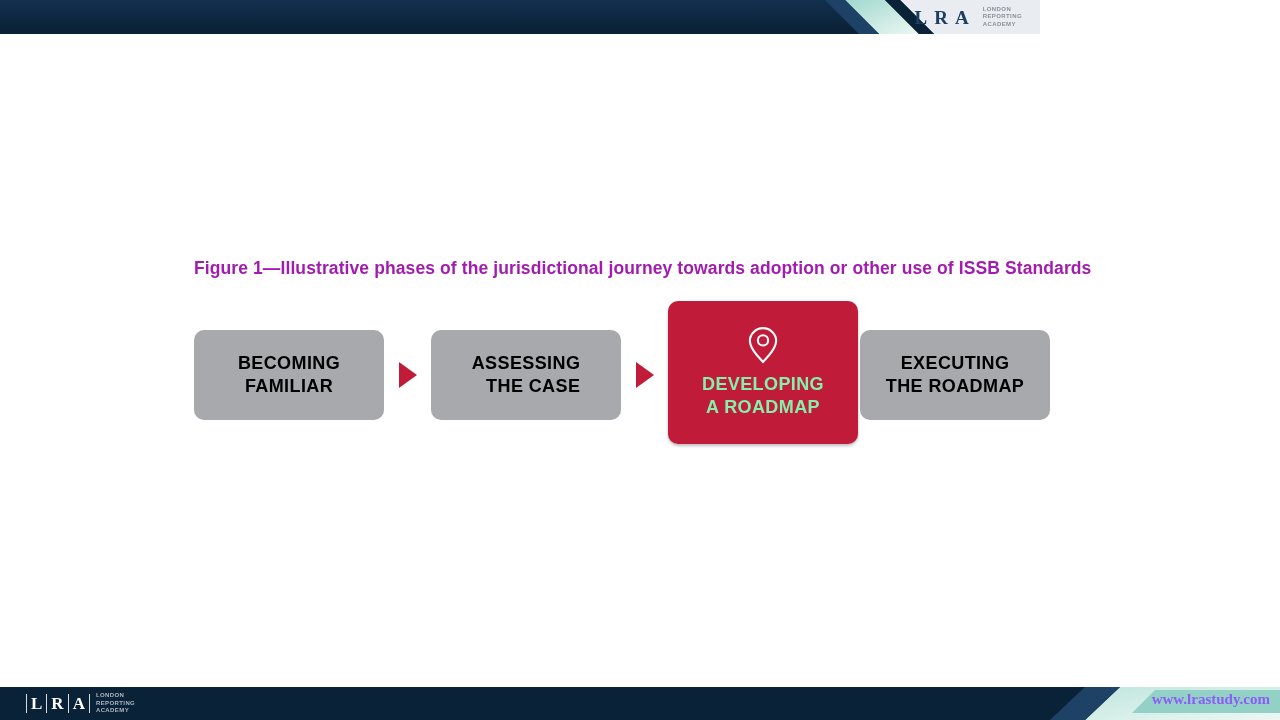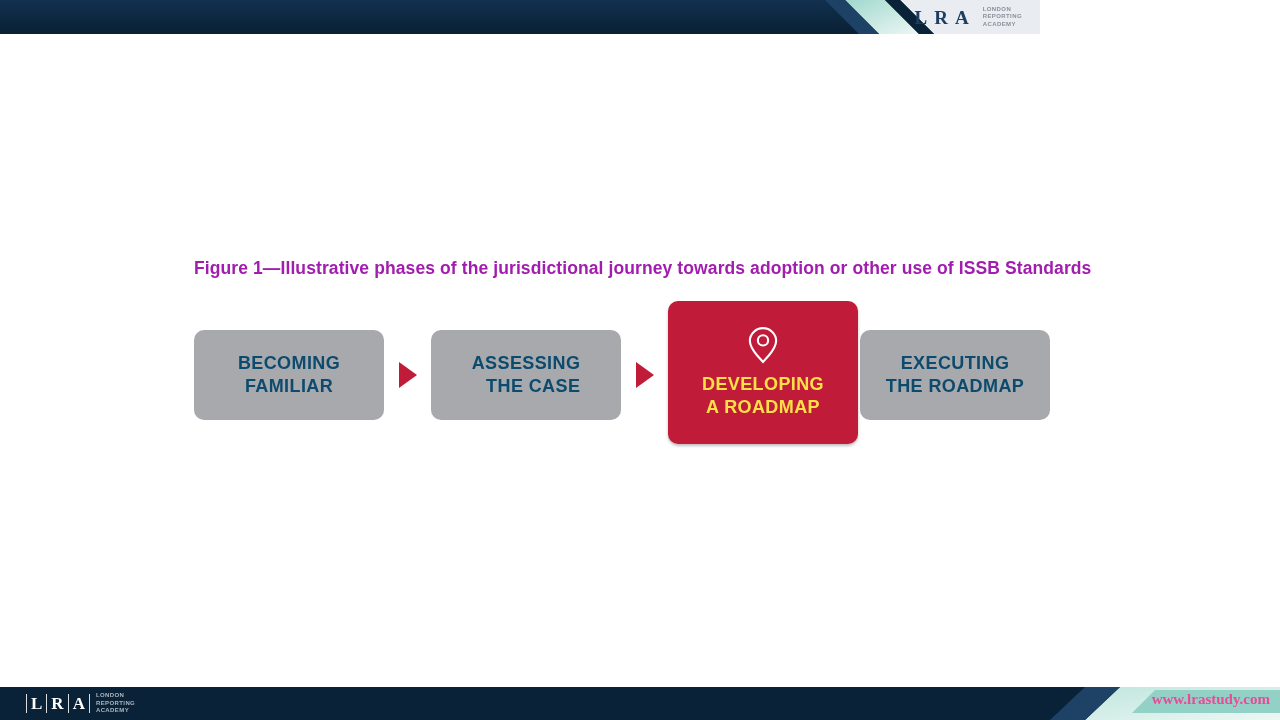--- a/index.html
+++ b/index.html
@@ -51,50 +51,50 @@
   }
   .lra-letters .letter {
     padding: 1px 4px;
     border-left: 1px solid rgba(255,255,255,0.85);
   }
   .lra-letters .letter:last-child { border-right: 1px solid rgba(255,255,255,0.85); }
   .bottombar-logo .logo-sub { color: #aeb6bf; }
   .site-band-text {
     position: absolute; right: 10px; top: 4px;
     font-family: "Liberation Serif", serif;
-    font-weight: bold; font-size: 15px; color: #ec4899;
+    font-weight: bold; font-size: 15px; color: #8b5cf6;
   }
 
   
   .figure-title {
     position: absolute; left: 194px; top: 210px; width: 912px;
     font-size: 17.5px; font-weight: bold; color: #a21caf;
     line-height: 28px; letter-spacing: 0.1px; margin-top: 44px;
   }
 
   
   .phase-box {
     position: absolute;
     width: 190px; height: 90px; top: 330px;
     background: #a7a9ac; border-radius: 10px;
     display: flex; align-items: center; justify-content: center;
     text-align: center;
   }
   .phase-label {
-    color: #0c4a6e; font-weight: bold; font-size: 18px;
+    color: #000000; font-weight: bold; font-size: 18px;
     letter-spacing: 0.4px; line-height: 1.3;
     white-space: pre-line;
   }
   .phase-box.highlighted {
     top: 301px; height: 143px;
     background: #c01b38;
     box-shadow: 0 2px 3px rgba(0,0,0,0.25);
     flex-direction: column; gap: 9px;
   }
-  .phase-box.highlighted .phase-label { color: #fde047; }
+  .phase-box.highlighted .phase-label { color: #86efac; }
   .flow-arrow { position: absolute; top: 362px; width: 18px; height: 26px; }
 
   .box1 { left: 194px; }
   .box2 { left: 431px; text-align: right; }
   .box3 { left: 668px; }
   .box4 { left: 860px; }
   .arrow1 { left: 399px; }
   .arrow2 { left: 636px; }
   .arrow3 { left: 873px; }
 </style>

